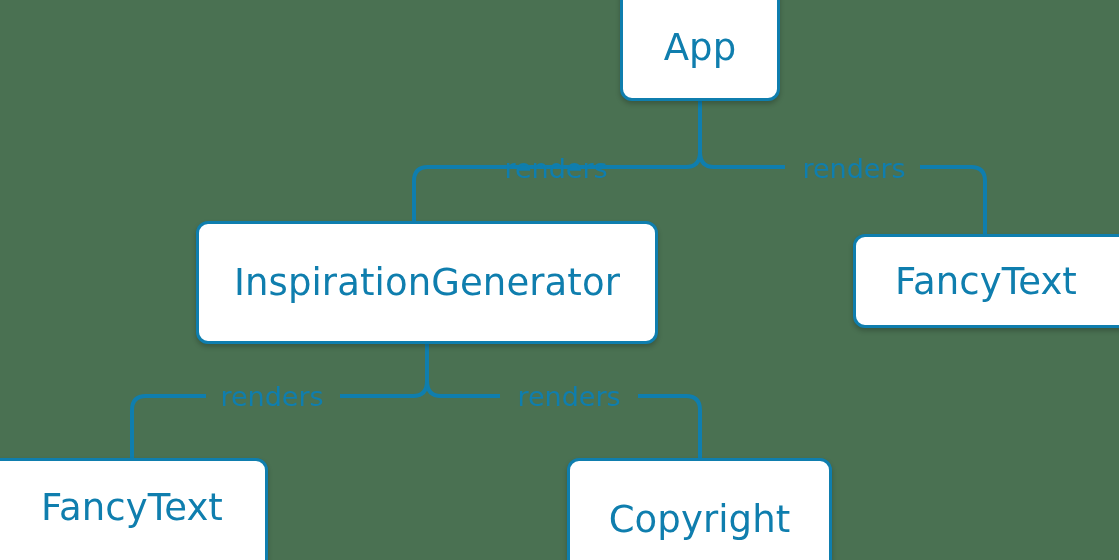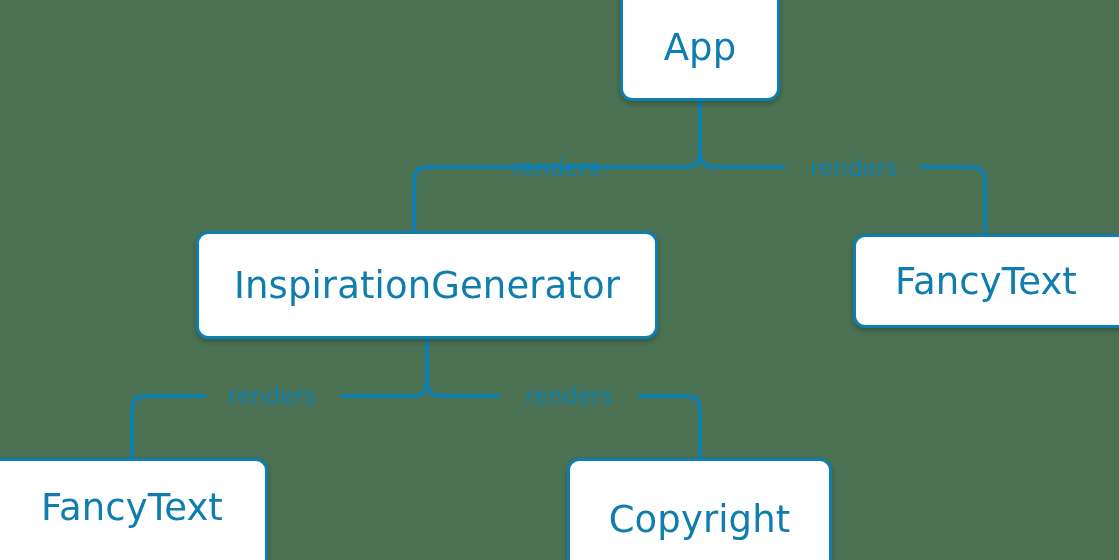--- a/index.html
+++ b/index.html
@@ -44,33 +44,33 @@
     color: #0f7eae;
     font-size: 37px;
     font-weight: 400;
     letter-spacing: 0.1px;
     line-height: 1;
     white-space: nowrap;
   }
   
   #node-app        { left: 620px; top: -20px;  width: 160px; height: 121px; }
   #node-app .node-label { padding-top: 14px; }
-  #node-inspiration{ left: 196px; top: 231px;  width: 462px; height: 108px; }
+  #node-inspiration{ left: 196px; top: 221px;  width: 462px; height: 123px; }
   #node-fancytext-right { left: 853px; top: 234px; width: 290px; height: 94px; }
   #node-fancytext-left  { left: -24px; top: 458px; width: 292px; height: 120px; }
   #node-fancytext-left .node-label { padding-left: 20px; padding-bottom: 22px; }
   #node-copyright  { left: 567px; top: 458px;  width: 265px; height: 120px; }
   #node-copyright .node-label { padding-bottom: 22px; margin-top: 25px; }
   #node-fancytext-right .node-label { padding-right: 24px; }
 
   
   .edge-label {
     position: absolute;
     color: #0f7eae;
-    font-size: 23px;
+    font-size: 27px;
     line-height: 1;
     white-space: nowrap;
     z-index: 3;
     transform: translate(-50%, -50%);
   }
   #edge-label-app-inspiration { left: 556px; top: 168px; }
   #edge-label-app-fancytext   { left: 854px; top: 168px; }
   #edge-label-ig-fancytext    { left: 272px; top: 396px; }
   #edge-label-ig-copyright    { left: 569px; top: 396px; }
 </style>

